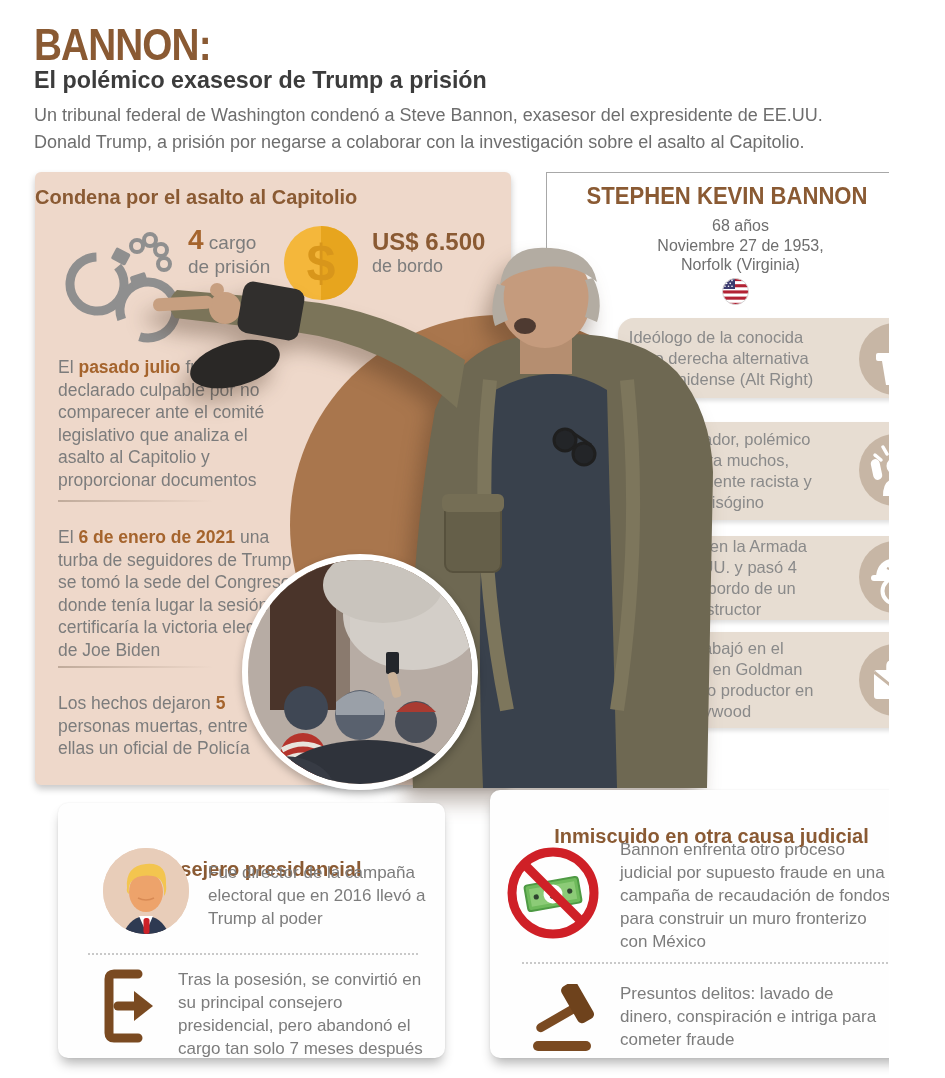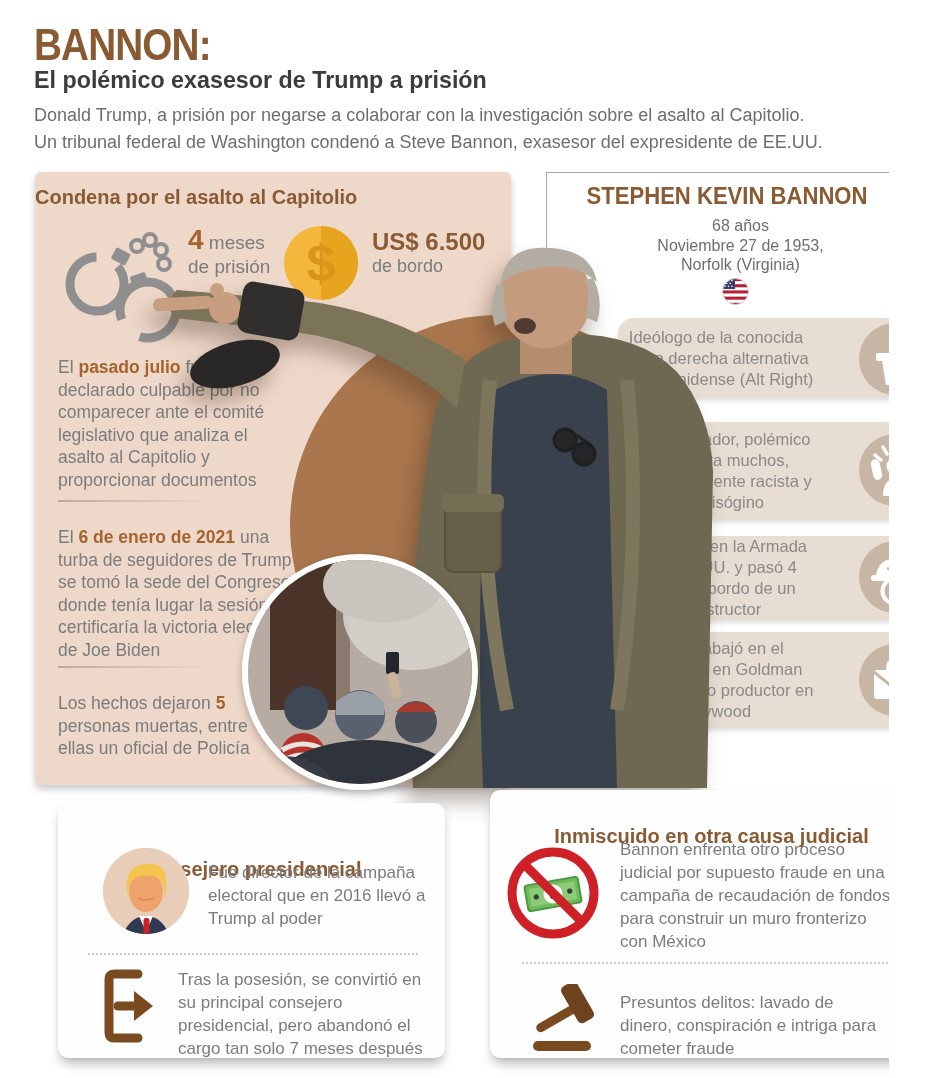--- a/index.html
+++ b/index.html
@@ -65,22 +65,22 @@
           color:#a6a6a6;font-size:13.5px;letter-spacing:.5px;}
 </style>
 </head>
 <body>
 
 <div class="stage">
 
   <div class="abs main-title">BANNON:</div>
   <div class="abs subtitle">El polémico exasesor de Trump a prisión</div>
   <div class="abs intro">
+    <div>Un tribunal federal de Washington condenó a Steve Bannon, exasesor del expresidente de EE.UU.</div>
     <div>Donald Trump, a prisión por negarse a colaborar con la investigación sobre el asalto al Capitolio.</div>
-    <div>Un tribunal federal de Washington condenó a Steve Bannon, exasesor del expresidente de EE.UU.</div>
   </div>
 
   <div class="abs pink-panel"></div>
   <div class="abs panel-title">Condena por el asalto al Capitolio</div>
 
   <svg class="abs" style="left:55px;top:222px;" width="132" height="125" viewBox="0 0 132 125">
     <g fill="none" stroke="#8f8f8f" stroke-width="9">
       <circle cx="42" cy="62" r="27" stroke-dasharray="145 25" transform="rotate(-40 42 62)"></circle>
       <circle cx="93" cy="88" r="28" stroke-dasharray="150 26" transform="rotate(160 93 88)"></circle>
     </g>
@@ -91,21 +91,21 @@
     <g fill="none" stroke="#8f8f8f" stroke-width="4">
       <circle cx="82" cy="24" r="6"></circle>
         <circle cx="95" cy="18" r="6"></circle>
       <circle cx="106" cy="28" r="6"></circle>
         <circle cx="109" cy="42" r="6"></circle>
     </g>
   </svg>
 
   <div class="abs sentence">
     <div><span class="big">4</span>
-      <span>meses</span></div>
+      <span>cargo</span></div>
     <div>de prisión</div>
   </div>
 
   <svg class="abs" style="left:283px;top:225px;" width="76" height="76" viewBox="0 0 76 76">
     <circle cx="38" cy="38" r="37" fill="#f4b73b"></circle>
     <path d="M38 1 A37 37 0 0 1 38 75 Z" fill="#e7a51e"></path>
     <text x="38" y="56" text-anchor="middle" font-size="52" font-weight="bold" fill="#d8961b">$</text>
   </svg>
 
   <div class="abs fine">
@@ -319,17 +319,17 @@
     </svg>
     <p class="card-text" style="left:130px;top:48px;width:278px;">Bannon enfrenta otro proceso judicial por supuesto fraude en una campaña de recaudación de fondos para construir un muro fronterizo con México</p>
     <div class="dotted" style="left:32px;top:172px;width:378px;"></div>
     <svg class="abs" style="left:25px;top:194px;" width="95" height="68" viewBox="0 0 95 68">
       <rect x="18" y="57" width="58" height="10" rx="5" fill="#7a4a21"></rect>
       <g transform="rotate(-30 45 32)">
         <rect x="18" y="28" width="54" height="9" rx="4.5" fill="#7a4a21"></rect>
         <rect x="58" y="8" width="18" height="42" rx="5" fill="#6e421c"></rect>
       </g>
     </svg>
-    <p class="card-text" style="left:130px;top:201px;width:270px;">Presuntos delitos: lavado de dinero, conspiración e intriga para cometer fraude</p>
+    <p class="card-text" style="left:130px;top:192px;width:270px;">Presuntos delitos: lavado de dinero, conspiración e intriga para cometer fraude</p>
   </div>
 
   <div class="abs credit">Agencia EFE</div>
 </div>
 
 </body></html>

